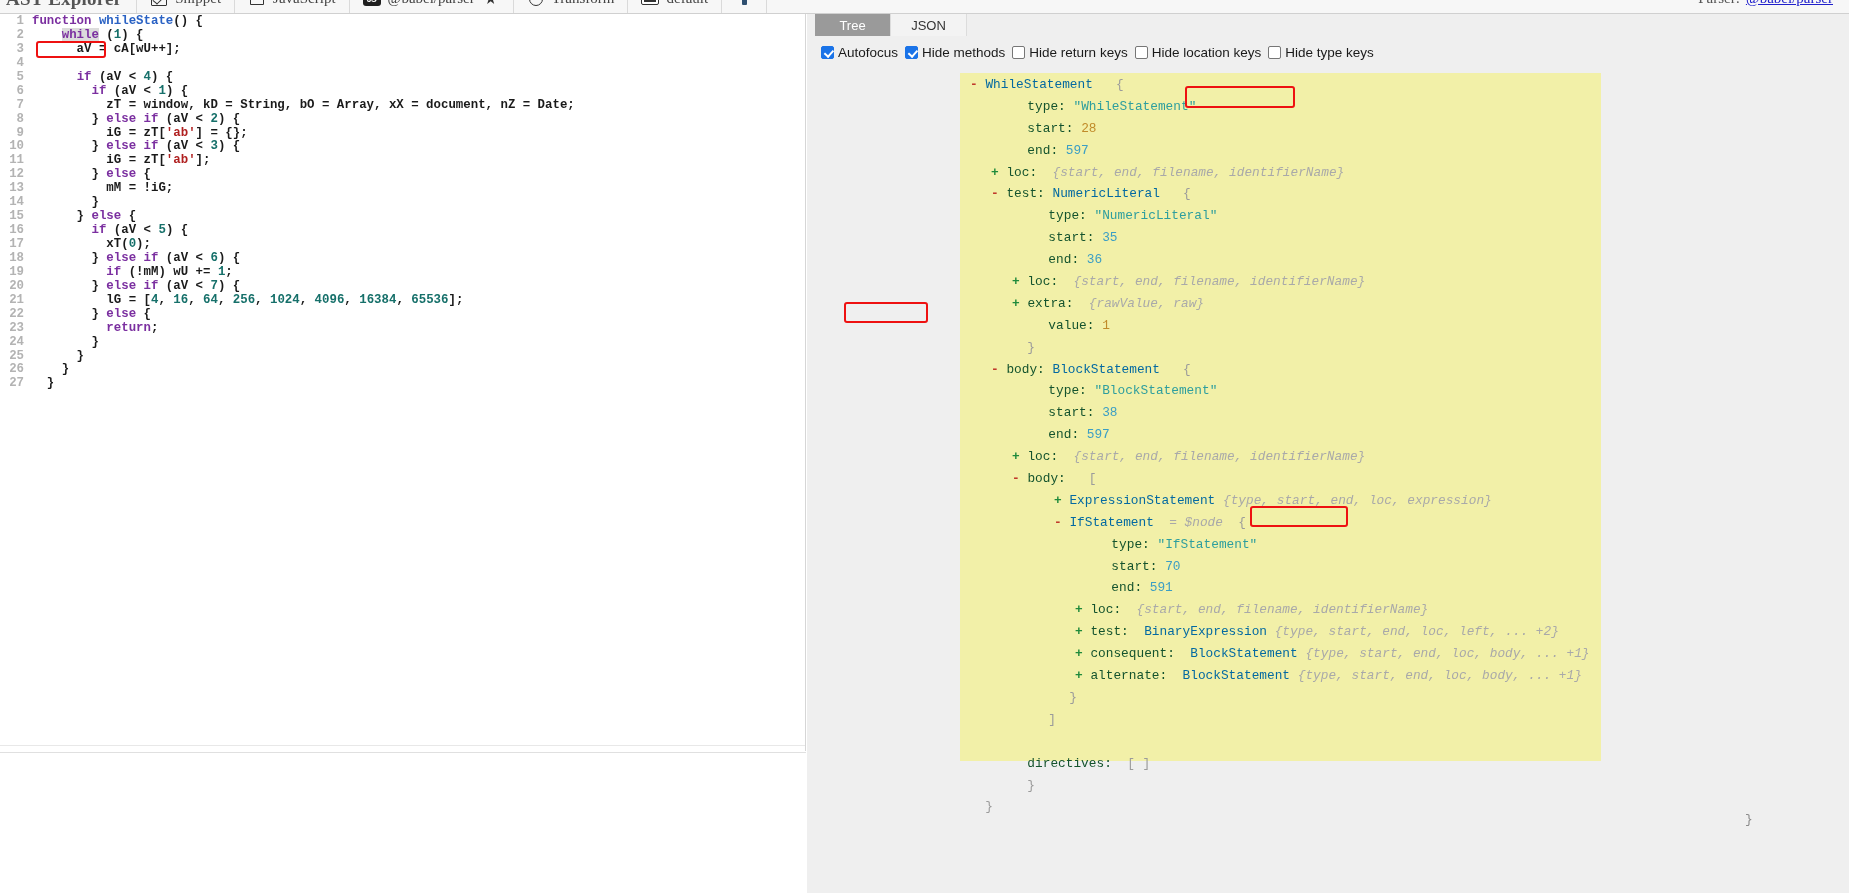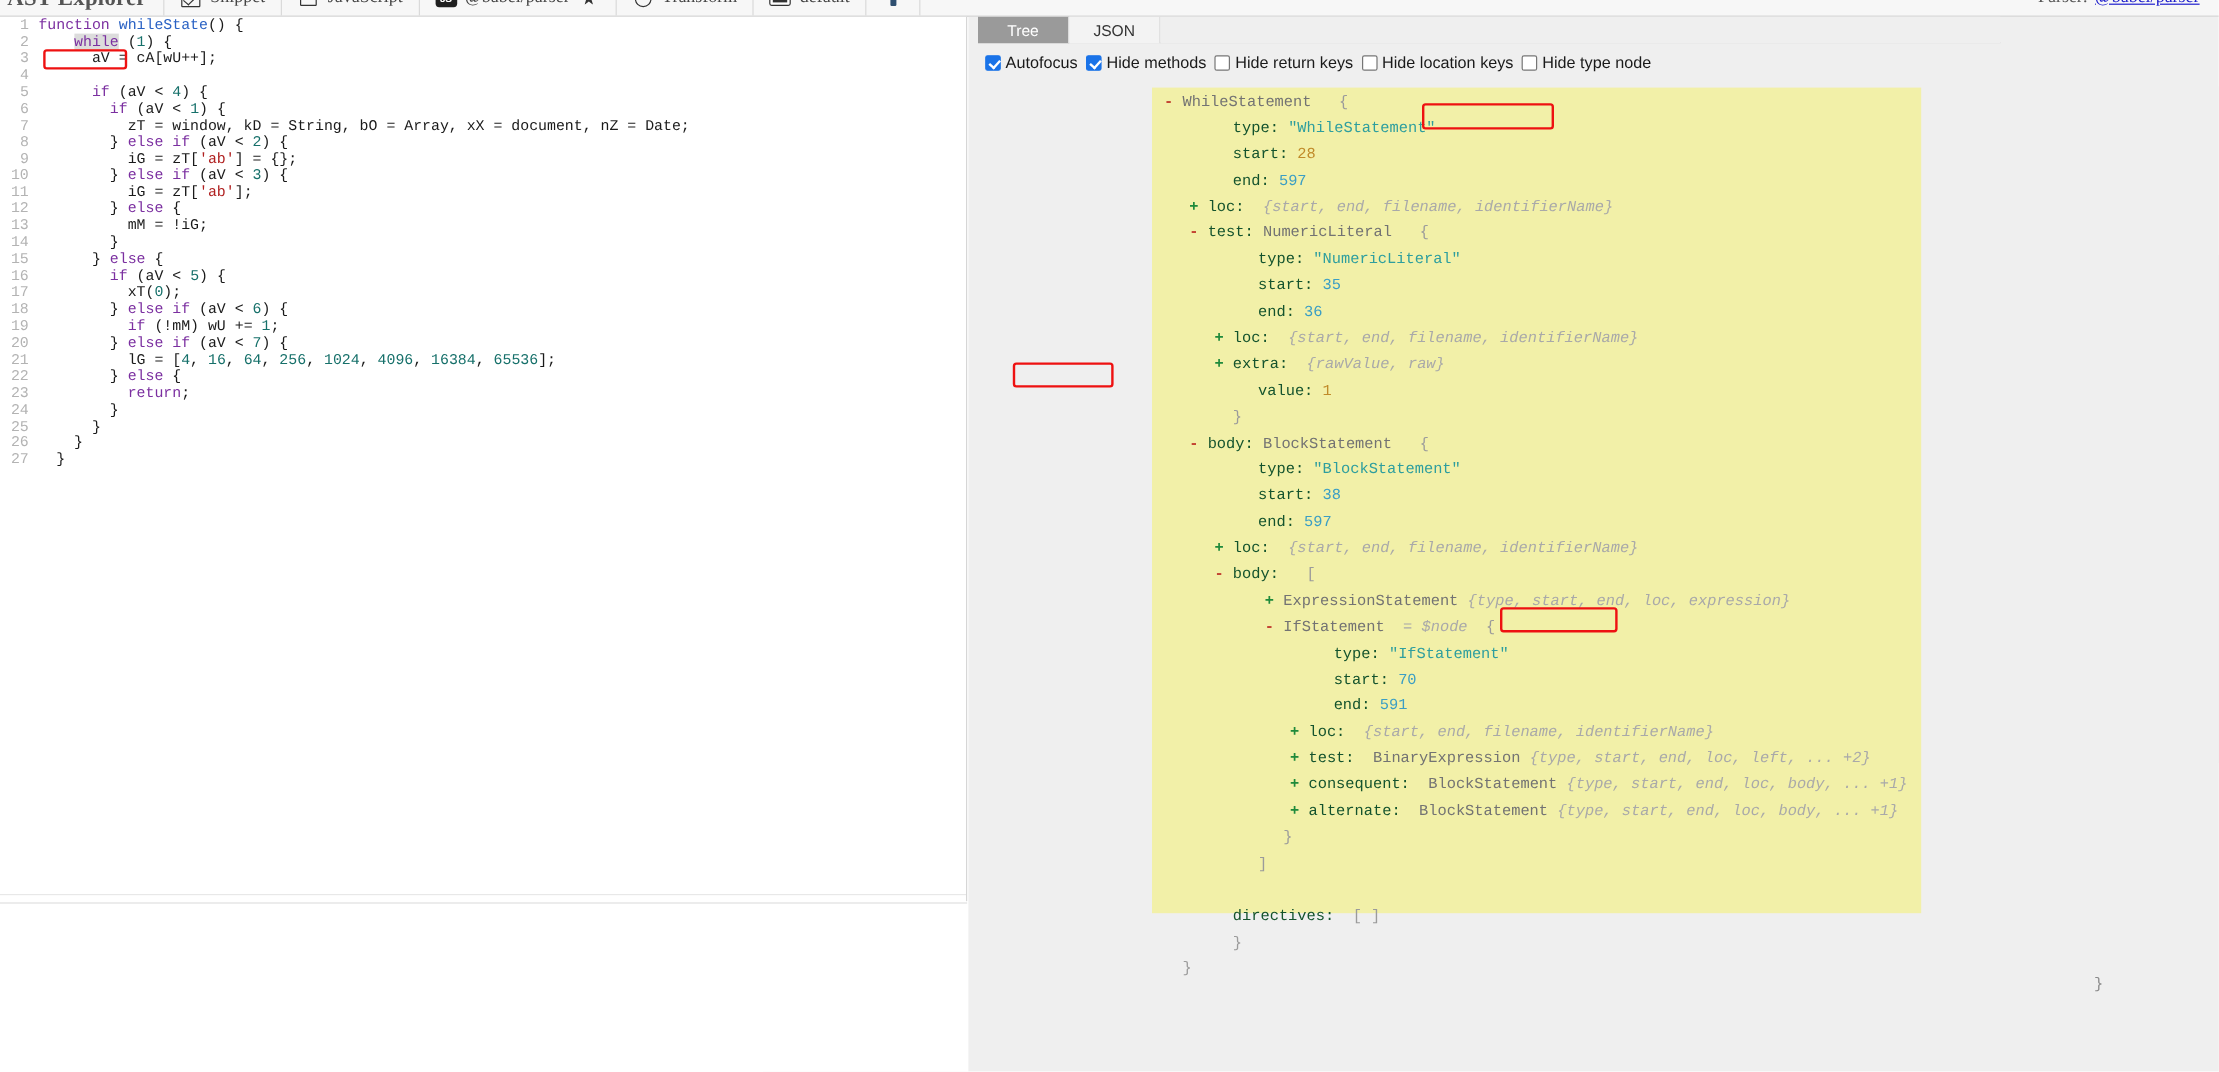--- a/index.html
+++ b/index.html
@@ -105,20 +105,21 @@
     background: #ffffff;
     border-right: 1px solid #d6d6d6;
     overflow: hidden;
   }
   .code {
     font-family: "Liberation Mono", monospace;
     font-size: 12.4px;
     line-height: 13.95px;
     white-space: pre;
     padding-top: 1px;
+    font-weight: bold;
   }
   .ln {
     display: block; position: relative; height: 13.95px;
   }
   .gutter {
     display: inline-block; width: 24px; text-align: right;
     color: #b3b3b3; margin-right: 8px;
     -webkit-user-select: none; user-select: none;
   }
   .k  { color: #7b2fa0; }        
@@ -201,21 +202,21 @@
     font-family: "Liberation Mono", monospace;
     font-size: 12.8px;
     line-height: 21.9px;
     white-space: pre;
     padding-top: 2px;
   }
   .trow { display: block; height: 21.9px; position: relative; }
   .tog { color: #c0392b; font-weight: bold; }
   .tog.plus { color: #1f8a3b; }
   .tkey  { color: #14532d; }
-  .tnode { color: #737373; }
+  .tnode { color: #0369a1; }
   .tstr  { color: #2e9e9e; }
   .tnum  { color: #3b9ec4; }
   .tnum2 { color: #c08b2a; }
   .ghost { color: #a9a9a9; font-style: italic; }
   .brace { color: #9b9b9b; }
   .alias { color: #a9a9a9; font-style: italic; }
 
   #box-whilestatement { left: 370px; top: 14px;  width: 110px; height: 22px; }
   #box-value          { left: 29px;  top: 230px; width: 84px;  height: 21px; }
   #box-ifstatement    { left: 435px; top: 434px; width: 98px;  height: 21px; }
@@ -322,21 +323,21 @@
         <label class="opt">
           <span class="cb"></span>
           <span>Hide return keys</span>
         </label>
         <label class="opt">
           <span class="cb"></span>
           <span>Hide location keys</span>
         </label>
         <label class="opt">
           <span class="cb"></span>
-          <span>Hide type node</span>
+          <span>Hide type keys</span>
         </label>
       </div>
 
     <div class="treewrap">
       <div class="treehl"></div>
       <div class="tree" id="ast-rows"><span class="trow"><span style="display: inline-block; width: 155px;"></span><span class="tog">-</span><span> </span><span class="tnode">WhileStatement</span><span class="brace">   {</span></span><span class="trow"><span style="display: inline-block; width: 197px;"></span><span>  </span><span class="tkey">type:</span><span class="pl"> </span><span class="tstr">"WhileStatement"</span></span><span class="trow"><span style="display: inline-block; width: 197px;"></span><span>  </span><span class="tkey">start:</span><span class="pl"> </span><span class="tnum2">28</span></span><span class="trow"><span style="display: inline-block; width: 197px;"></span><span>  </span><span class="tkey">end:</span><span class="pl"> </span><span class="tnum">597</span></span><span class="trow"><span style="display: inline-block; width: 176px;"></span><span class="tog plus">+</span><span> </span><span class="tkey">loc:</span><span class="pl">  </span><span class="ghost">{start, end, filename, identifierName}</span></span><span class="trow"><span style="display: inline-block; width: 176px;"></span><span class="tog">-</span><span> </span><span class="tkey">test:</span><span class="pl"> </span><span class="tnode">NumericLiteral</span><span class="brace">   {</span></span><span class="trow"><span style="display: inline-block; width: 218px;"></span><span>  </span><span class="tkey">type:</span><span class="pl"> </span><span class="tstr">"NumericLiteral"</span></span><span class="trow"><span style="display: inline-block; width: 218px;"></span><span>  </span><span class="tkey">start:</span><span class="pl"> </span><span class="tnum">35</span></span><span class="trow"><span style="display: inline-block; width: 218px;"></span><span>  </span><span class="tkey">end:</span><span class="pl"> </span><span class="tnum">36</span></span><span class="trow"><span style="display: inline-block; width: 197px;"></span><span class="tog plus">+</span><span> </span><span class="tkey">loc:</span><span class="pl">  </span><span class="ghost">{start, end, filename, identifierName}</span></span><span class="trow"><span style="display: inline-block; width: 197px;"></span><span class="tog plus">+</span><span> </span><span class="tkey">extra:</span><span class="pl">  </span><span class="ghost">{rawValue, raw}</span></span><span class="trow"><span style="display: inline-block; width: 218px;"></span><span>  </span><span class="tkey">value:</span><span class="pl"> </span><span class="tnum2">1</span></span><span class="trow"><span style="display: inline-block; width: 197px;"></span><span>  </span><span class="brace">}</span></span><span class="trow"><span style="display: inline-block; width: 176px;"></span><span class="tog">-</span><span> </span><span class="tkey">body:</span><span class="pl"> </span><span class="tnode">BlockStatement</span><span class="brace">   {</span></span><span class="trow"><span style="display: inline-block; width: 218px;"></span><span>  </span><span class="tkey">type:</span><span class="pl"> </span><span class="tstr">"BlockStatement"</span></span><span class="trow"><span style="display: inline-block; width: 218px;"></span><span>  </span><span class="tkey">start:</span><span class="pl"> </span><span class="tnum">38</span></span><span class="trow"><span style="display: inline-block; width: 218px;"></span><span>  </span><span class="tkey">end:</span><span class="pl"> </span><span class="tnum">597</span></span><span class="trow"><span style="display: inline-block; width: 197px;"></span><span class="tog plus">+</span><span> </span><span class="tkey">loc:</span><span class="pl">  </span><span class="ghost">{start, end, filename, identifierName}</span></span><span class="trow"><span style="display: inline-block; width: 197px;"></span><span class="tog">-</span><span> </span><span class="tkey">body:</span><span class="brace">   [</span></span><span class="trow"><span style="display: inline-block; width: 239px;"></span><span class="tog plus">+</span><span> </span><span class="tnode">ExpressionStatement</span><span class="ghost"> {type, start, end, loc, expression}</span></span><span class="trow"><span style="display: inline-block; width: 239px;"></span><span class="tog">-</span><span> </span><span class="tnode">IfStatement</span><span class="alias">  = $node</span><span class="brace">  {</span></span><span class="trow"><span style="display: inline-block; width: 281px;"></span><span>  </span><span class="tkey">type:</span><span class="pl"> </span><span class="tstr">"IfStatement"</span></span><span class="trow"><span style="display: inline-block; width: 281px;"></span><span>  </span><span class="tkey">start:</span><span class="pl"> </span><span class="tnum">70</span></span><span class="trow"><span style="display: inline-block; width: 281px;"></span><span>  </span><span class="tkey">end:</span><span class="pl"> </span><span class="tnum">591</span></span><span class="trow"><span style="display: inline-block; width: 260px;"></span><span class="tog plus">+</span><span> </span><span class="tkey">loc:</span><span class="pl">  </span><span class="ghost">{start, end, filename, identifierName}</span></span><span class="trow"><span style="display: inline-block; width: 260px;"></span><span class="tog plus">+</span><span> </span><span class="tkey">test:</span><span class="pl">  </span><span class="tnode">BinaryExpression</span><span class="ghost"> {type, start, end, loc, left, ... +2}</span></span><span class="trow"><span style="display: inline-block; width: 260px;"></span><span class="tog plus">+</span><span> </span><span class="tkey">consequent:</span><span class="pl">  </span><span class="tnode">BlockStatement</span><span class="ghost"> {type, start, end, loc, body, ... +1}</span></span><span class="trow"><span style="display: inline-block; width: 260px;"></span><span class="tog plus">+</span><span> </span><span class="tkey">alternate:</span><span class="pl">  </span><span class="tnode">BlockStatement</span><span class="ghost"> {type, start, end, loc, body, ... +1}</span></span><span class="trow"><span style="display: inline-block; width: 239px;"></span><span>  </span><span class="brace">}</span></span><span class="trow"><span style="display: inline-block; width: 218px;"></span><span>  </span><span class="brace">]</span></span><span class="trow"><span style="display: inline-block; width: 197px;"></span><span>  </span><span class="pl"></span></span><span class="trow"><span style="display: inline-block; width: 197px;"></span><span>  </span><span class="tkey">directives:</span><span class="brace">  [ ]</span></span><span class="trow"><span style="display: inline-block; width: 197px;"></span><span>  </span><span class="brace">}</span></span><span class="trow"><span style="display: inline-block; width: 155px;"></span><span>  </span><span class="brace">}</span></span></div>
       <div class="redbox" id="box-whilestatement"></div>
       <div class="redbox" id="box-value"></div>
       <div class="redbox" id="box-ifstatement"></div>
       <div class="lone-brace">}</div>

